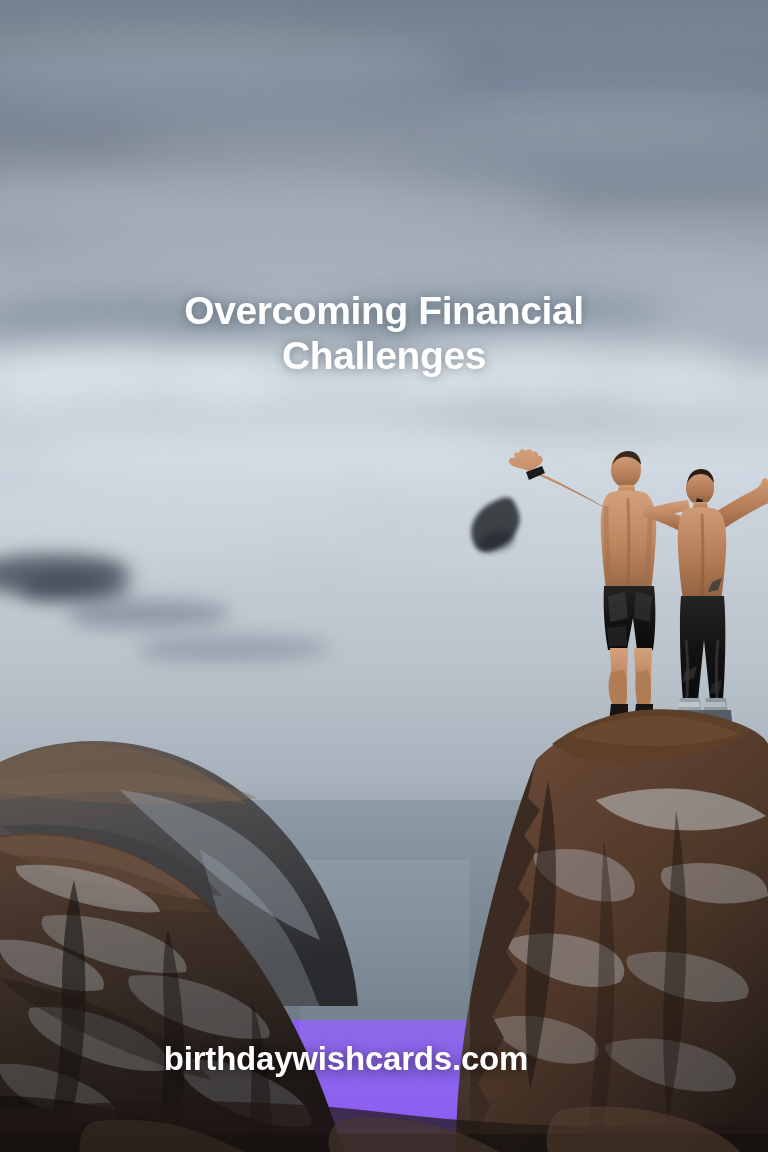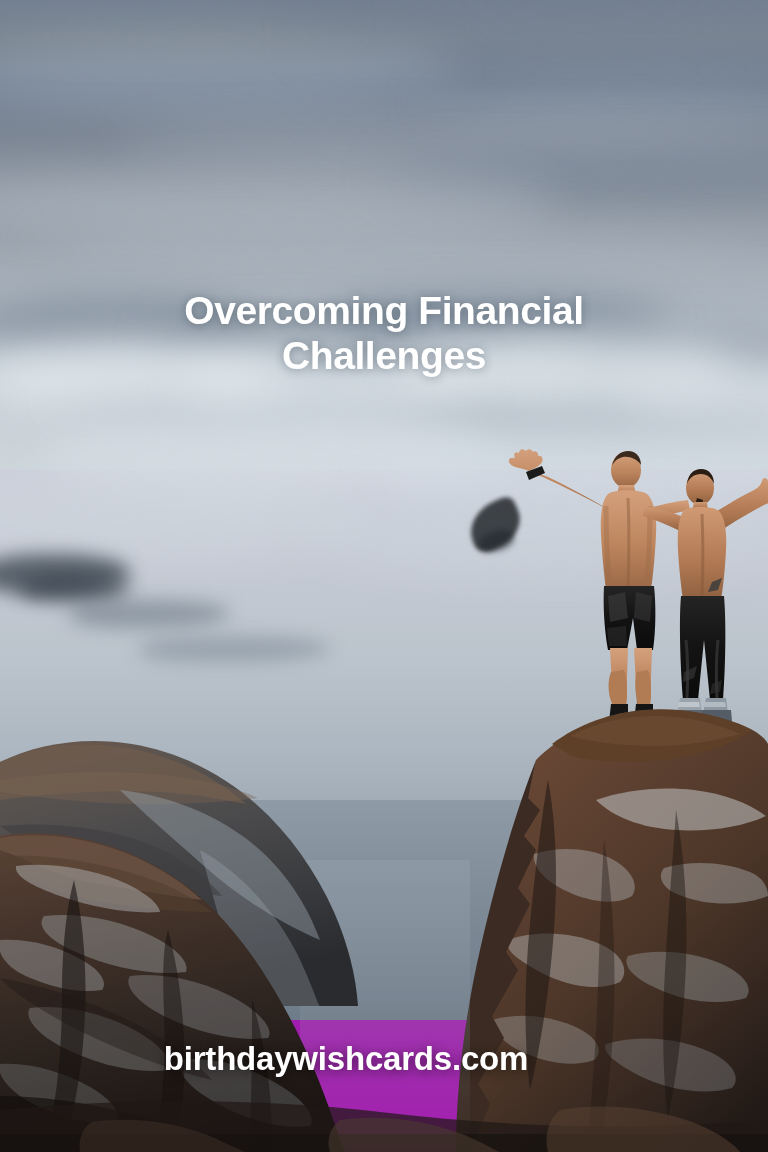--- a/index.html
+++ b/index.html
@@ -10,21 +10,21 @@
   }
   body {
     font-family: "Liberation Sans", sans-serif;
   }
 
   .card {
     position: relative;
     width: 768px;
     height: 1152px;
     overflow: hidden;
-    background: #a21caf;
+    background: #8b5cf6;
   }
 
   
   .sky {
     position: absolute;
     left: 0; top: 0;
     width: 768px;
     height: 470px;
     background:
       linear-gradient(180deg,

